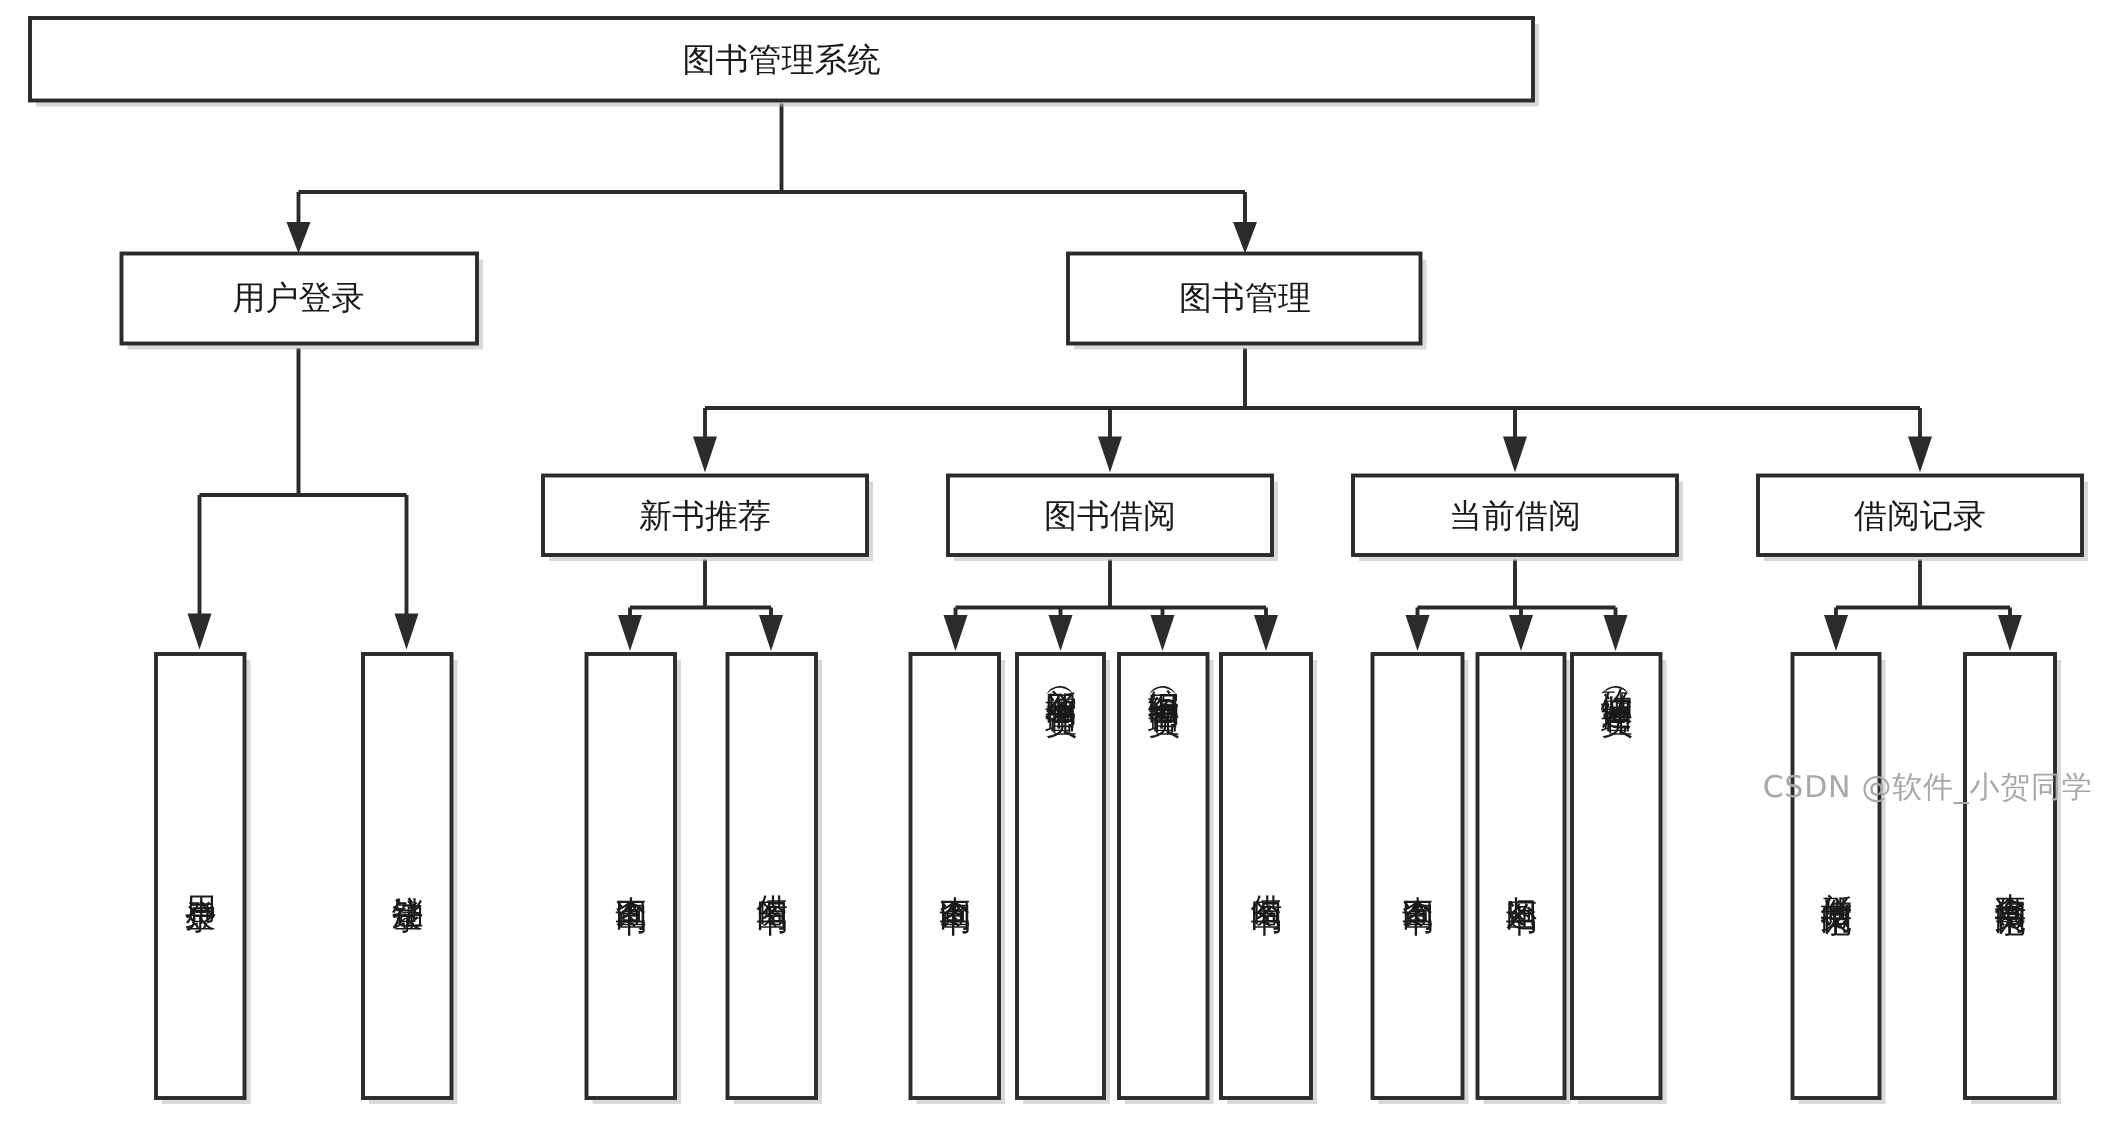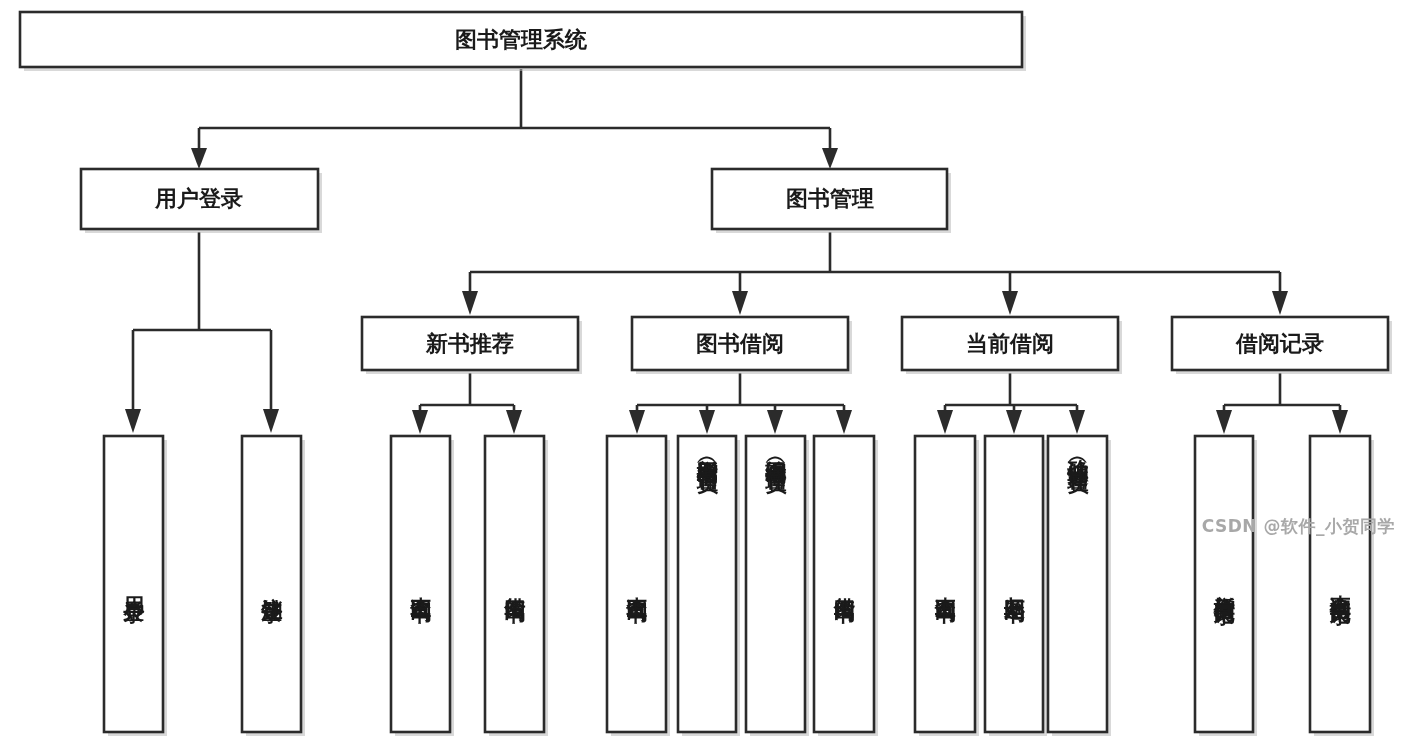--- a/index.html
+++ b/index.html
@@ -12,21 +12,20 @@
     width: 1405px;
     height: 747px;
     overflow: hidden;
     font-family: "DejaVu Sans", "Liberation Sans", sans-serif;
   }
   #diagram-root {
     position: relative;
     width: 1405px;
     height: 542px;
     background: #ffffff;
-    font-weight: bold;
   }
   svg#tree-svg {
     position: absolute;
     left: 0;
     top: 0;
     width: 1405px;
     height: 747px;
     display: block;
   }
   .node-box {
@@ -72,21 +71,21 @@
     color: #1a1a1a;
     letter-spacing: 2px;
     white-space: nowrap;
     text-align: center;
   }
   .watermark {
     position: absolute;
     right: 10px;
     bottom: 4px;
     font-family: "DejaVu Sans", "Liberation Sans", sans-serif;
-    font-size: 17px;
+    font-size: 20px;
     color: #a8a8a8;
     letter-spacing: 0.5px;
     white-space: nowrap;
     user-select: none;
   }
 </style>
 </head>
 <body>
 
 <div id="diagram-root">

